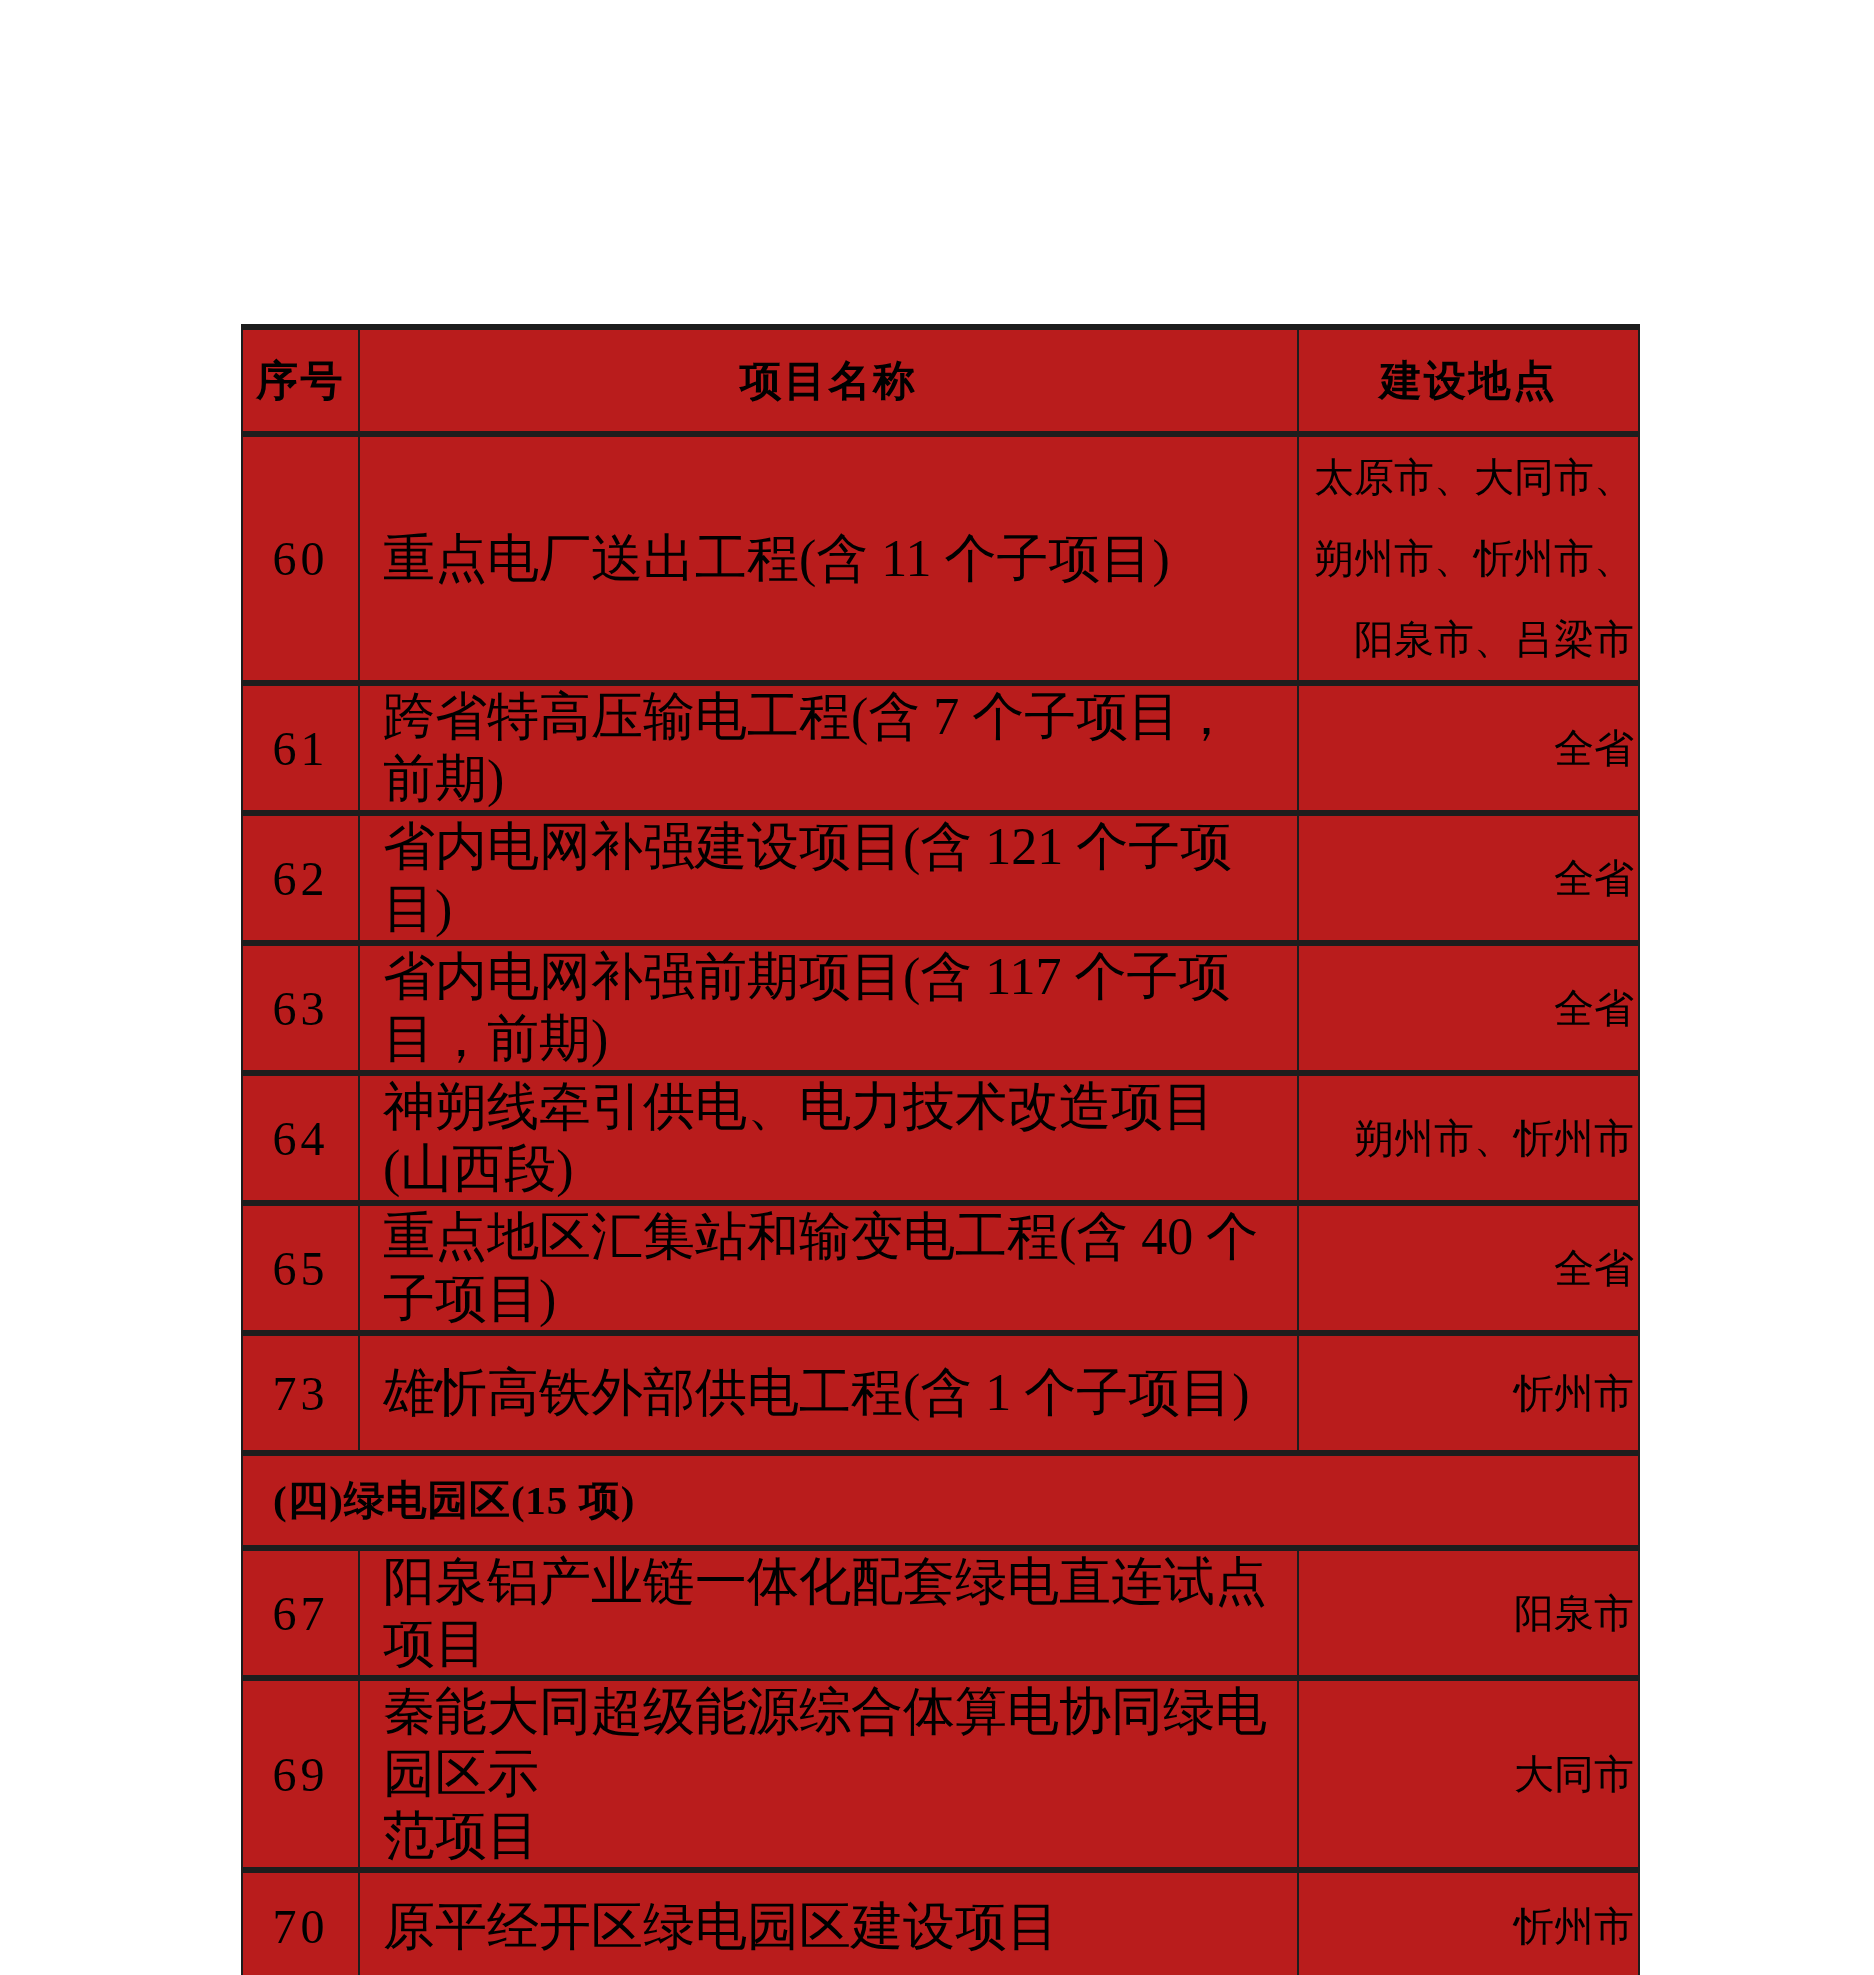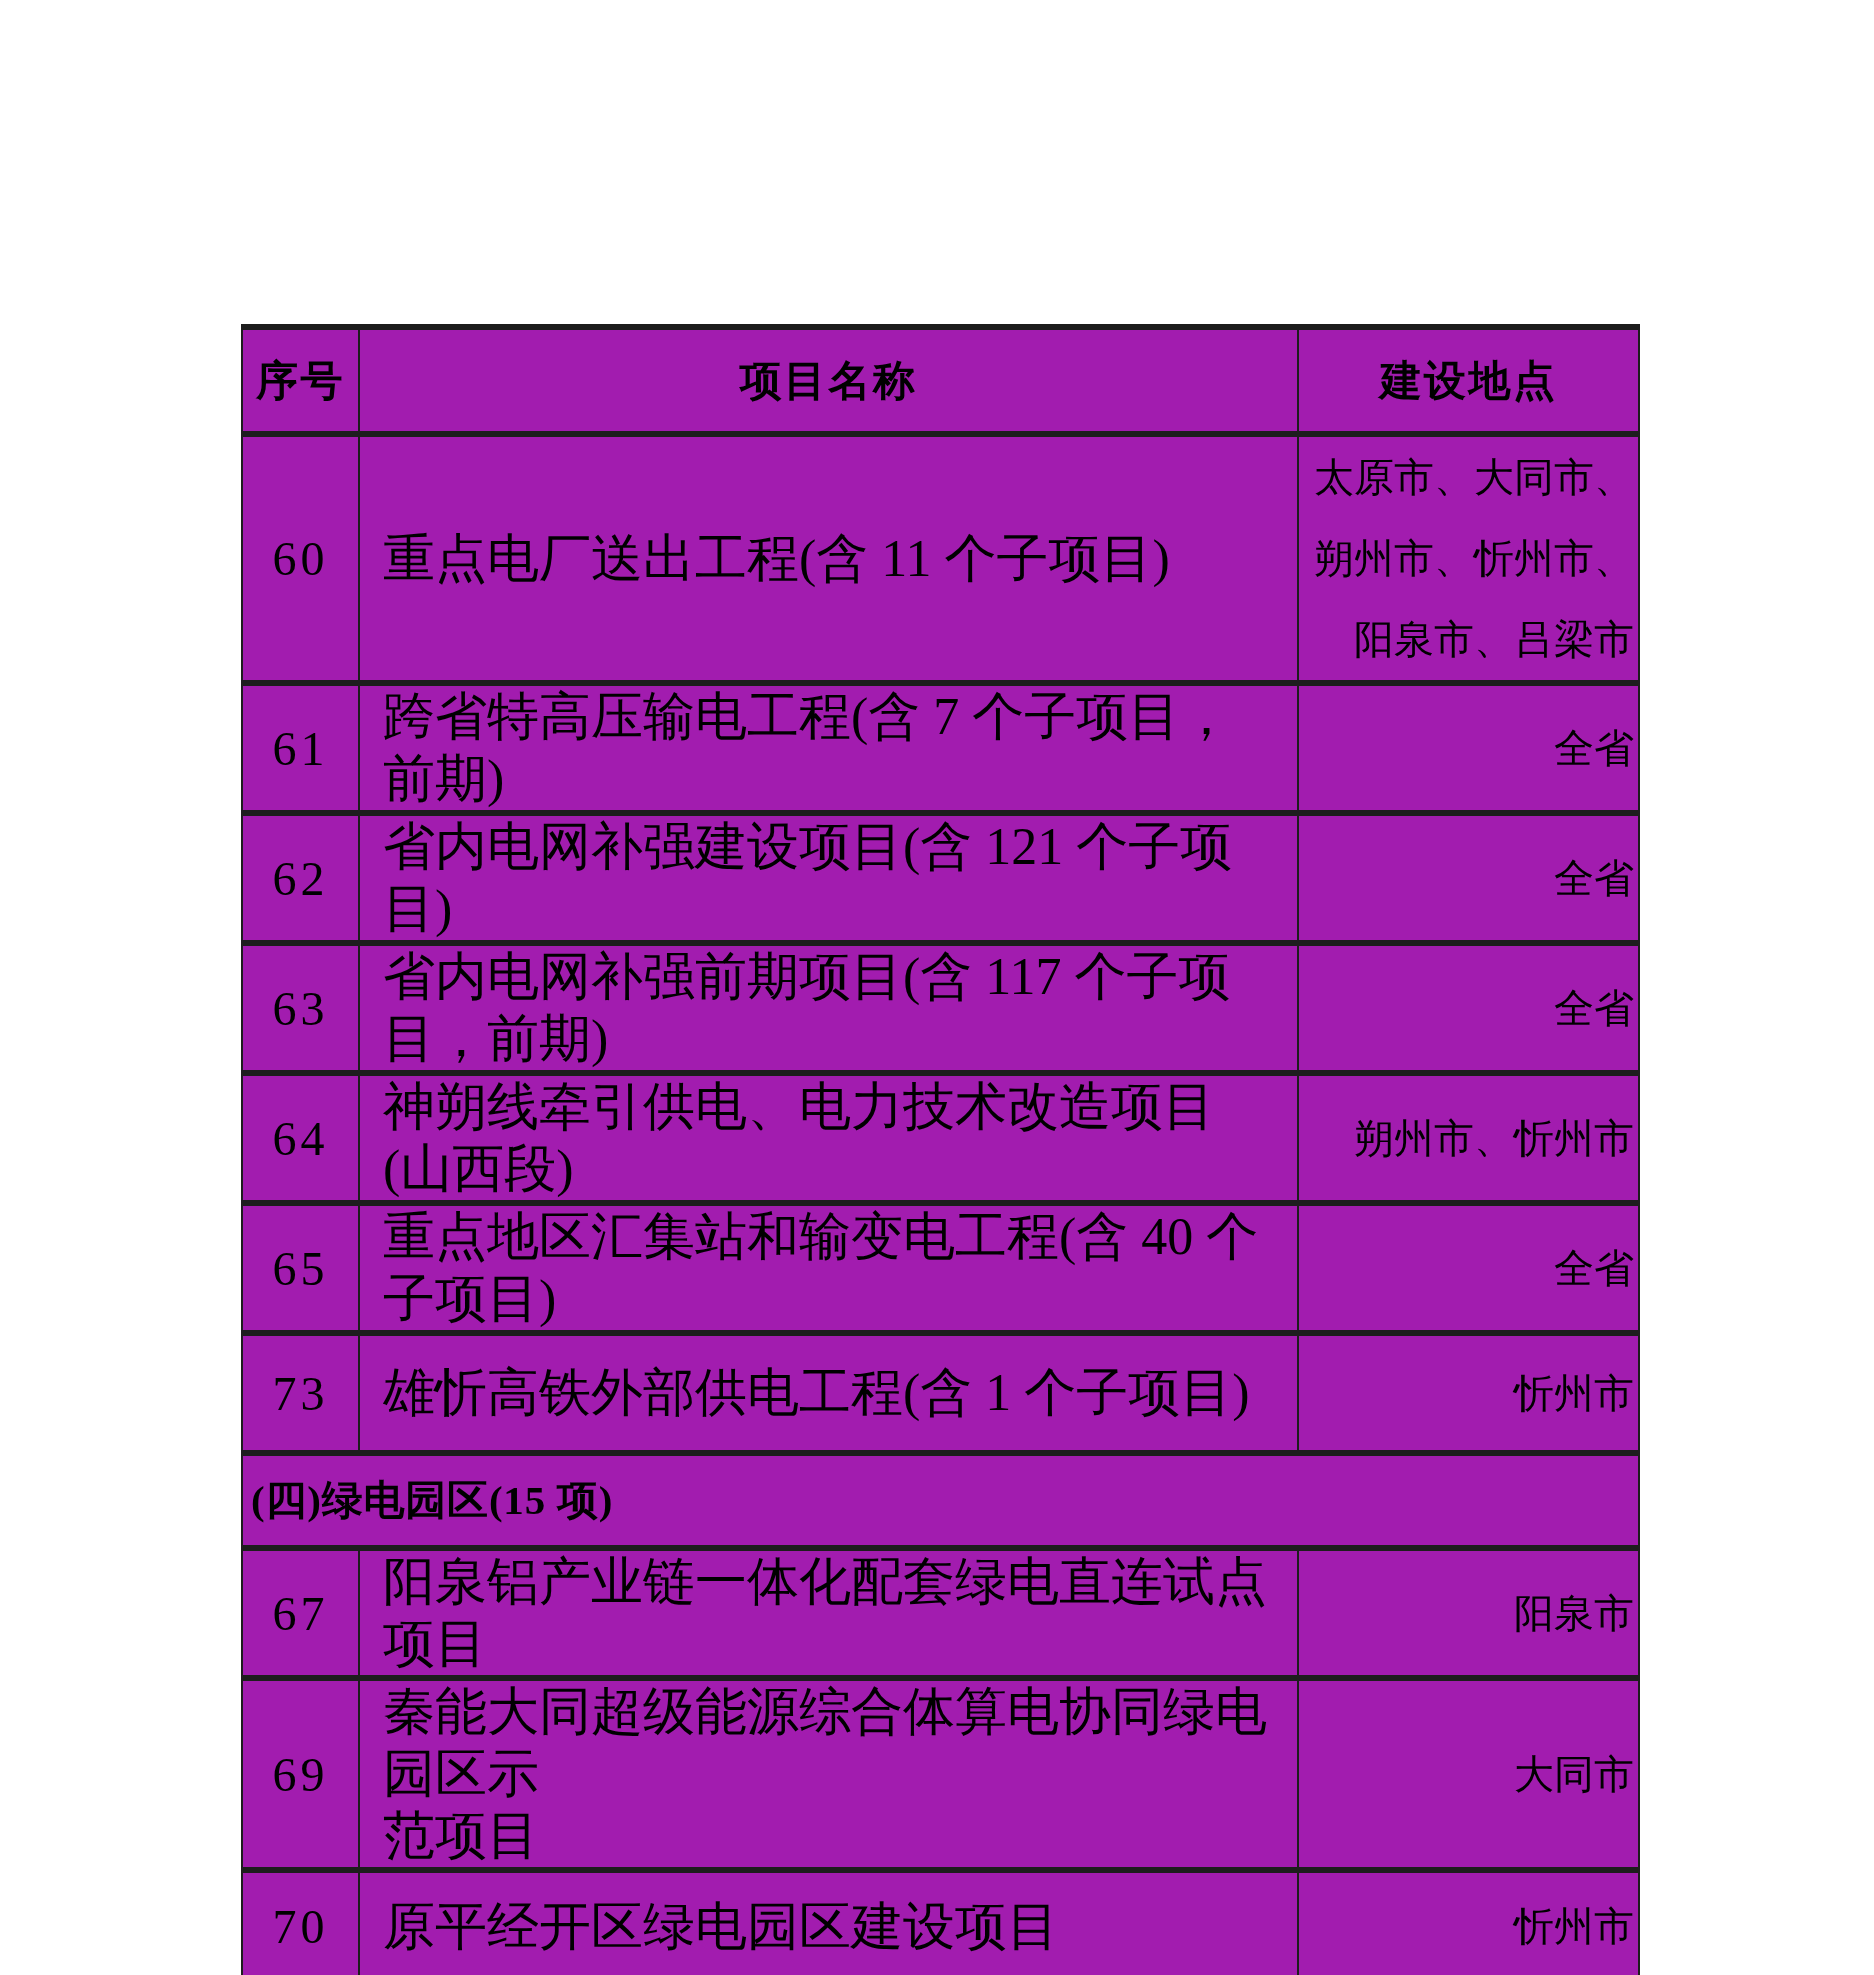--- a/index.html
+++ b/index.html
@@ -27,21 +27,21 @@
   col.col-name { width: 939px; }
   col.col-loc  { width: 341px; }
 
   th, td {
     border-left: 2.4px solid #1d1d1d;
     border-right: 2.4px solid #1d1d1d;
     border-top: 6.3px solid #1d1d1d;
     border-bottom: 6.3px solid #1d1d1d;
     vertical-align: middle;
     box-sizing: border-box;
-    background: #a21caf;
+    background: #b91c1c;
   }
 
   th {
     font-size: 42px;
     font-weight: 700;
     text-align: center;
     letter-spacing: 2.4px;
     padding: 0;
   }
 
@@ -62,21 +62,21 @@
     text-align: right;
     font-size: 40px;
     line-height: 81px;
     padding: 0 4px;
     white-space: pre-line;
   }
   td.section-cell {
     font-size: 41px;
     font-weight: 700;
     text-align: left;
-    padding-left: 8px;
+    padding-left: 30px;
     letter-spacing: 0.8px;
   }
 </style>
 </head>
 <body>
 
 <table class="projects">
   <colgroup>
     <col class="col-no">
     <col class="col-name">

